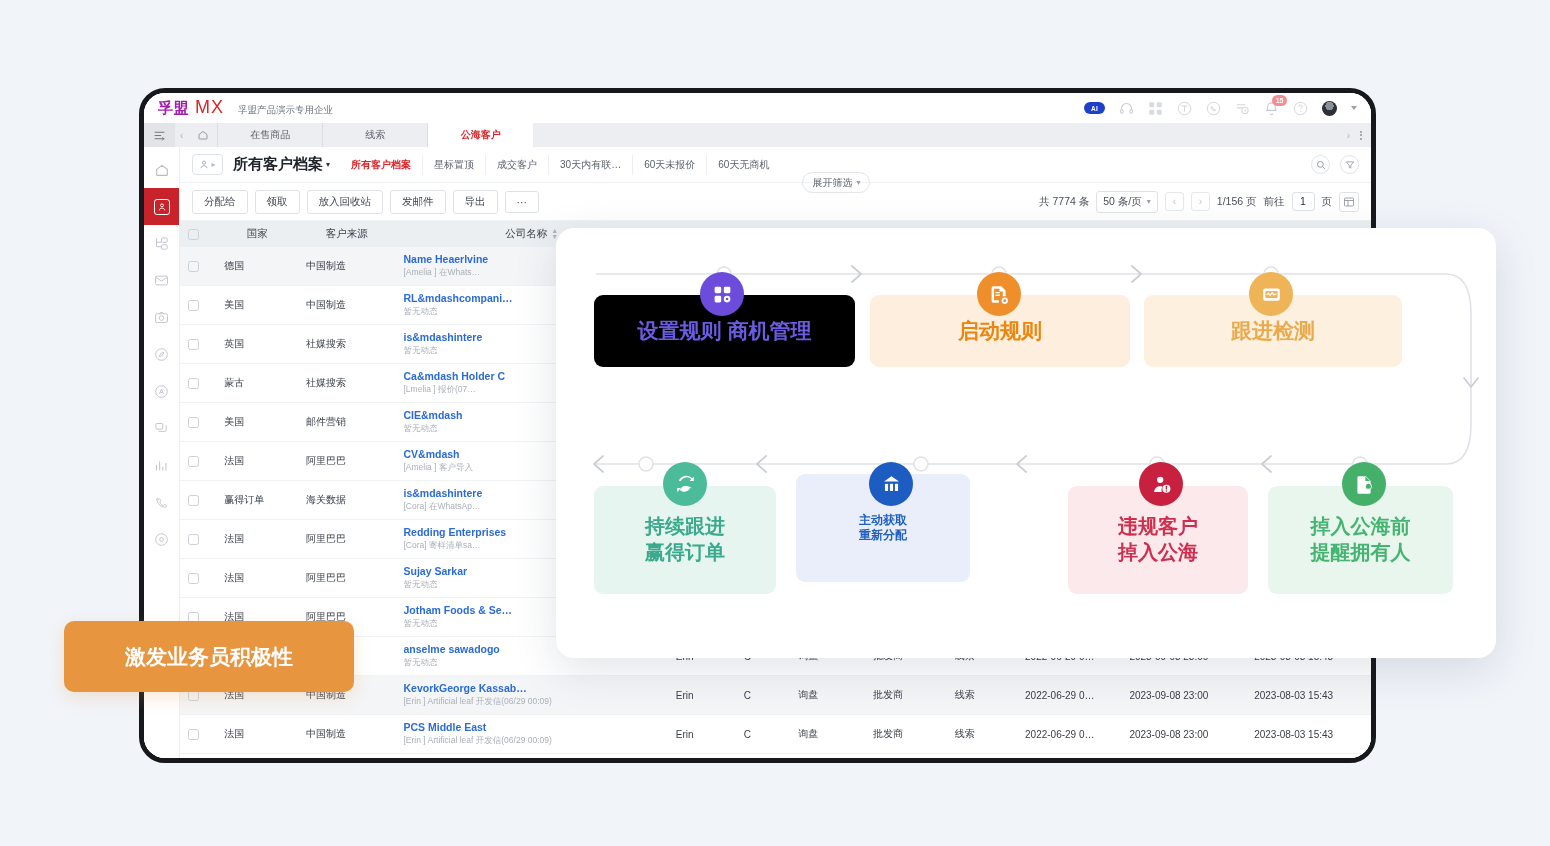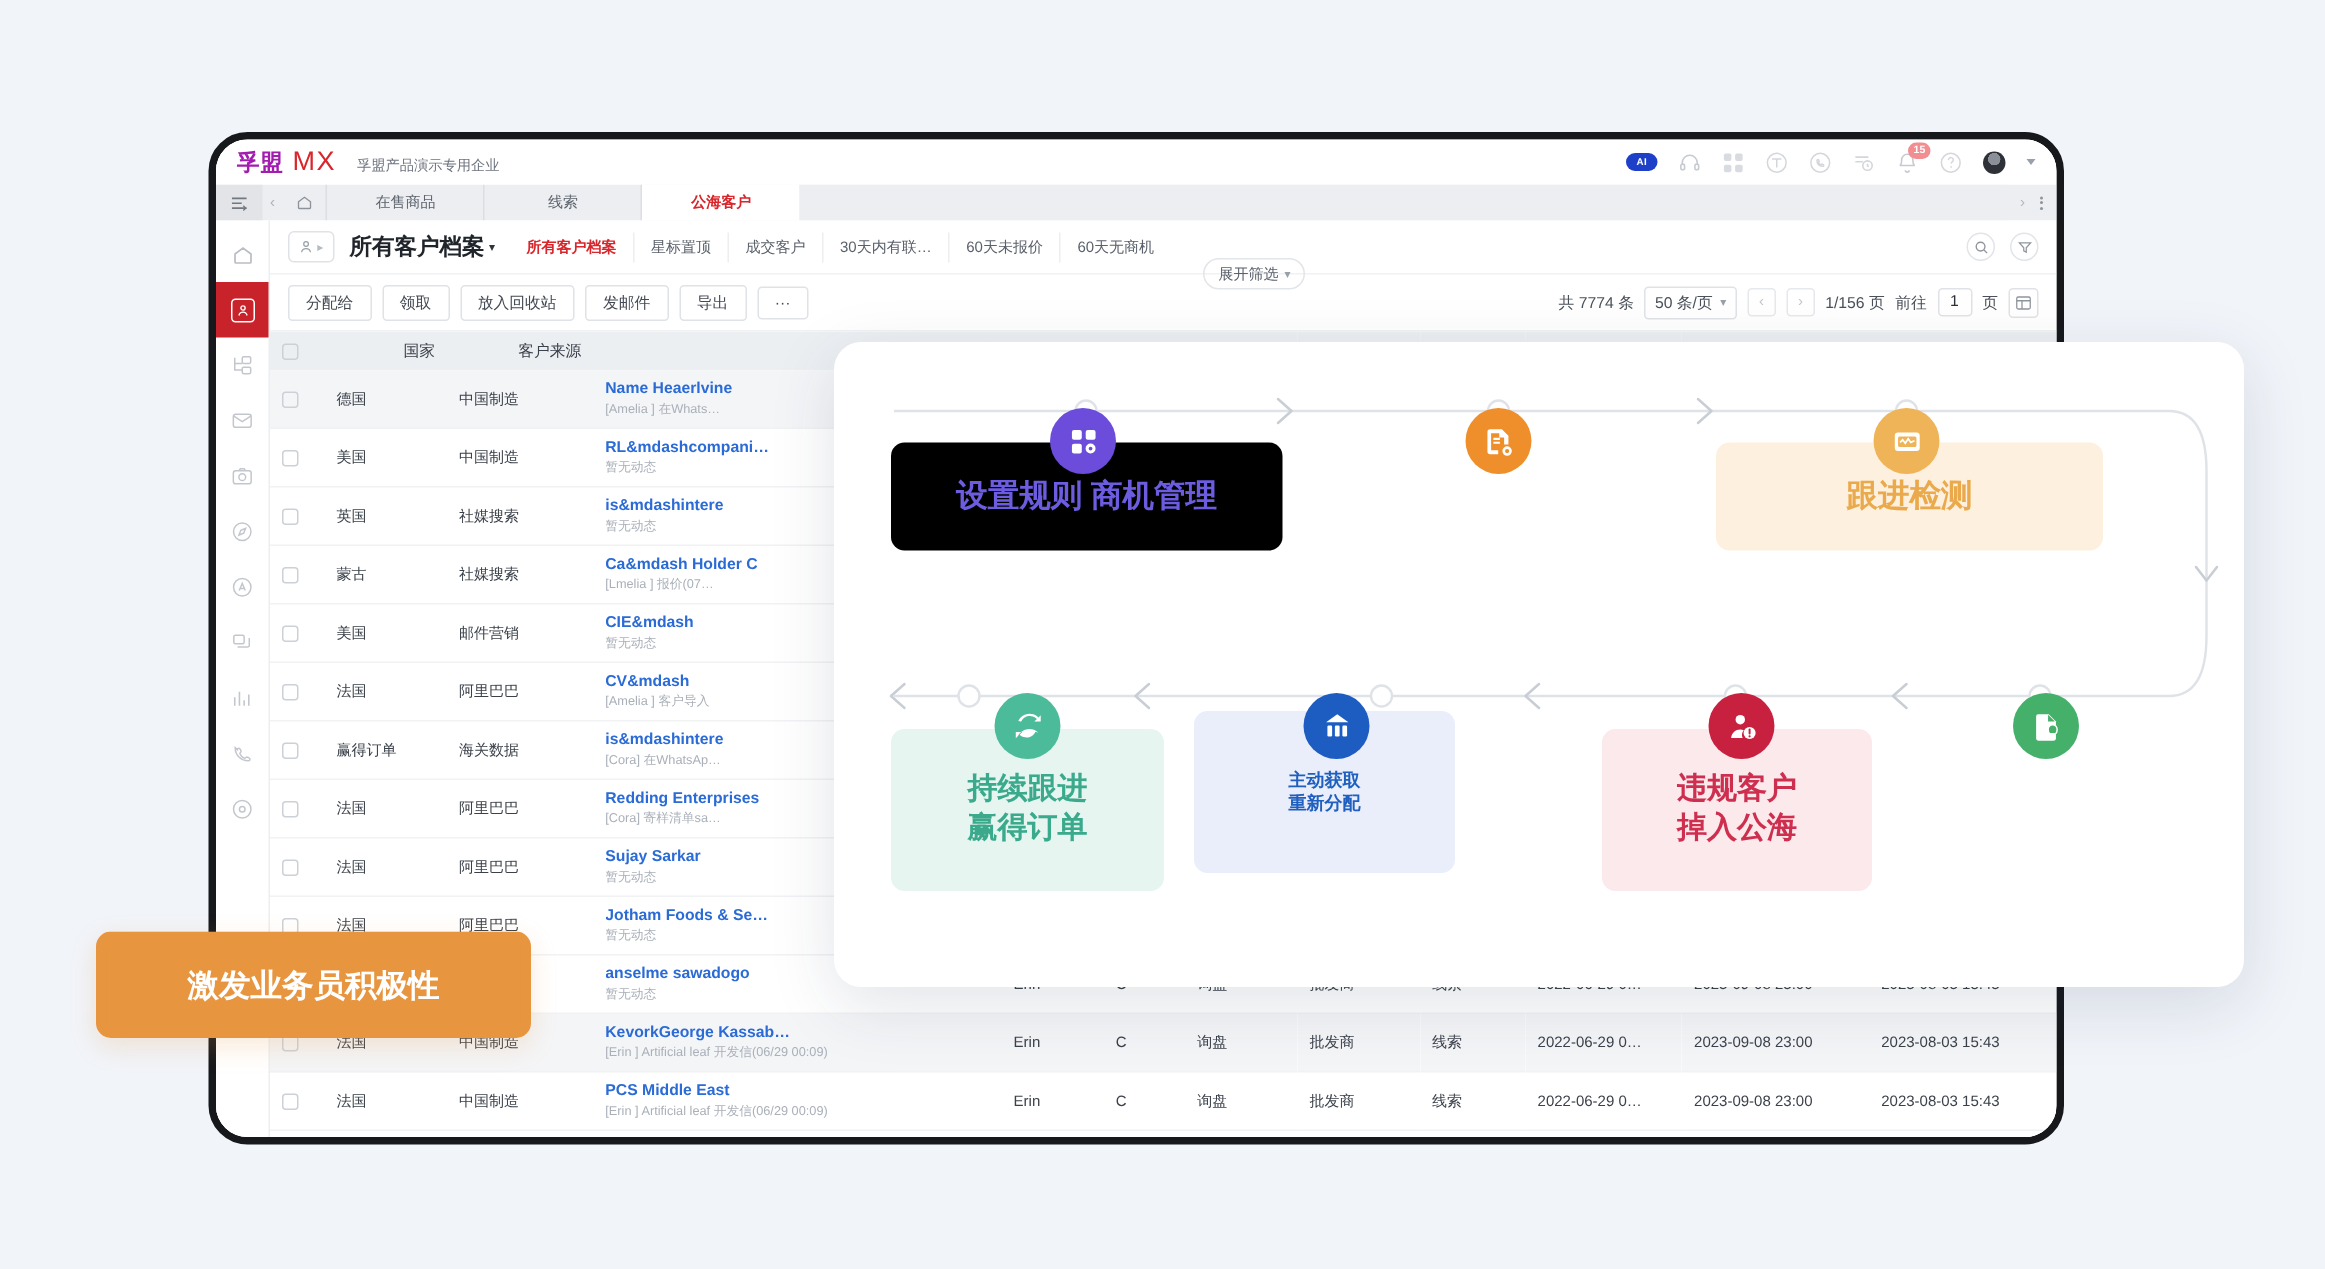--- a/index.html
+++ b/index.html
@@ -102,21 +102,21 @@
   .sel-pg { border: 1px solid #dfe2e6; border-radius: 3px; padding: 3px 6px; display: flex; align-items: center; gap: 5px; }
   .pg-arrow { width: 19px; height: 19px; border: 1px solid #e5e8ec; border-radius: 3px; display: flex; align-items: center; justify-content: center; color: #c2c7ce; font-size: 10px; }
   .pg-input { width: 23px; height: 19px; border: 1px solid #dfe2e6; border-radius: 3px; text-align: center; font-size: 10.5px; color: #2d323a; line-height: 17px; }
   .pg-cfg { width: 20px; height: 20px; border: 1px solid #dfe2e6; border-radius: 3px; display: flex; align-items: center; justify-content: center; }
 
   
   .tablewrap { flex: 1; overflow: hidden; position: relative; }
   table.grid { width: 100%; border-collapse: collapse; table-layout: fixed; }
   table.grid th {
     background: #eceff2; font-size: 10.5px; color: #3b414a; font-weight: normal;
-    text-align: right; padding: 6px 8px; height: 26px; white-space: nowrap;
+    text-align: center; padding: 6px 8px; height: 26px; white-space: nowrap;
   }
   table.grid td {
     font-size: 10px; color: #3b414a; padding: 6px 8px; height: 37px;
     border-bottom: 1px solid #f1f2f4; vertical-align: middle; white-space: nowrap; overflow: hidden;
   }
   tr.hl td { background: #f4f5f7; }
   .cb { width: 11px; height: 11px; border: 1px solid #ccd1d8; border-radius: 2.5px; display: block; }
   .cname { color: #2b6bd6; font-size: 10.5px; font-weight: bold; overflow: hidden; text-overflow: ellipsis; }
   .cnote { color: #aab0b9; font-size: 8.5px; margin-top: 2px; overflow: hidden; text-overflow: ellipsis; }
   .sorter { display: inline-block; margin-left: 4px; color: #aeb4bc; font-size: 7px; line-height: .9; vertical-align: middle; }
@@ -730,20 +730,23 @@
       <div class="ficon" id="ti0" style="left: 144px; top: 44px; background: rgb(108, 77, 219);">
         <svg viewBox="0 0 24 24">
             <rect x="3" y="3" width="7.5" height="7.5" rx="1.6"></rect>
             <rect x="13.5" y="3" width="7.5" height="7.5" rx="1.6"></rect>
             <rect x="3" y="13.5" width="7.5" height="7.5" rx="1.6"></rect>
             <circle cx="17.2" cy="17.2" r="3.8"></circle>
             <circle cx="17.2" cy="17.2" r="1.4" fill="#6c4ddb"></circle>
           </svg>
       </div>
 
+      <div class="fcard" id="tc1" style="left: 314px; top: 67px; width: 260px; height: 72px; font-size: 21px; background: rgb(253, 238, 221); color: rgb(232, 134, 15);">
+        <span class="lbl">启动规则</span>
+      </div>
       <div class="ficon" id="ti1" style="left: 421px; top: 44px; background: rgb(238, 143, 44);">
         <svg viewBox="0 0 24 24">
             <path d="M5 2.5h9l5 5V14h-3.3V8.7H12V5.5H5.8v13h5.4V21.5H5a2 2 0 01-2-2V4.5a2 2 0 012-2z"></path>
             <path d="M7.5 9h5v1.6h-5zM7.5 12h5v1.6h-5z"></path>
             <path d="M18 15.5a3.6 3.6 0 100 7.2 3.6 3.6 0 000-7.2zm0 2a1.6 1.6 0 110 3.2 1.6 1.6 0 010-3.2z"></path>
           </svg>
       </div>
 
       <div class="fcard" id="tc2" style="left: 588px; top: 67px; width: 258px; height: 72px; font-size: 21px; background: rgb(253, 240, 222); color: rgb(234, 169, 74);">
         <span class="lbl">跟进检测</span>
@@ -786,20 +789,24 @@
       <div class="ficon" id="bi2" style="left: 583px; top: 234px; background: rgb(200, 32, 63);">
         <svg viewBox="0 0 24 24">
             <circle cx="10.5" cy="6.6" r="3.6"></circle>
             <path d="M3.5 20.5c.6-4.1 3.4-6.4 7-6.4 1 0 1.9.2 2.7.5a5.6 5.6 0 00-.9 5.9z"></path>
             <circle cx="17.6" cy="16.8" r="4.6"></circle>
             <path d="M17.6 14.1v3.1" stroke="#c8203f" stroke-width="1.5" stroke-linecap="round"></path>
             <circle cx="17.6" cy="19.3" r=".85" fill="#c8203f"></circle>
           </svg>
       </div>
 
+      <div class="fcard" id="bc3" style="left: 712px; top: 258px; width: 185px; height: 108px; font-size: 20px; background: rgb(232, 246, 237); color: rgb(68, 180, 112);">
+        <span class="lbl">掉入公海前
+提醒拥有人</span>
+      </div>
       <div class="ficon" id="bi3" style="left: 786px; top: 234px; background: rgb(69, 176, 106);">
         <svg viewBox="0 0 24 24">
             <path d="M5.5 2.5h8l5.5 5.5v13a1.6 1.6 0 01-1.6 1.6H5.5A1.6 1.6 0 013.9 21V4.1A1.6 1.6 0 015.5 2.5z"></path>
             <path d="M13 2.8V8h5.2z" fill="#45b06a"></path>
             <path d="M16.5 10.5a3.4 3.4 0 00-3.4 3.4c0 2.7 1.2 3.4 1.2 3.4h4.4s1.2-.7 1.2-3.4a3.4 3.4 0 00-3.4-3.4z" fill="#45b06a" stroke="#fff" stroke-width="1.1"></path>
             <path d="M15.2 18.6a1.4 1.4 0 002.6 0" stroke="#fff" stroke-width="1.1" fill="none"></path>
           </svg>
       </div>
     </div>
   </div>

